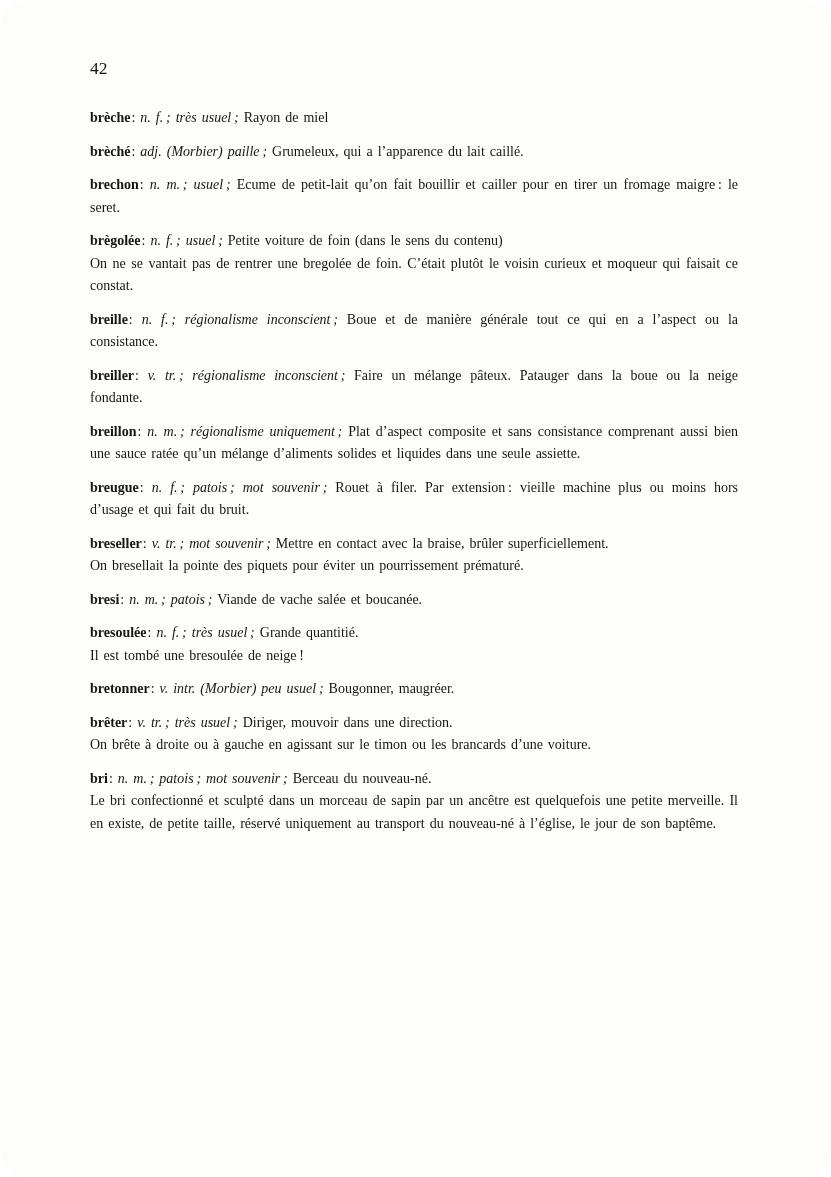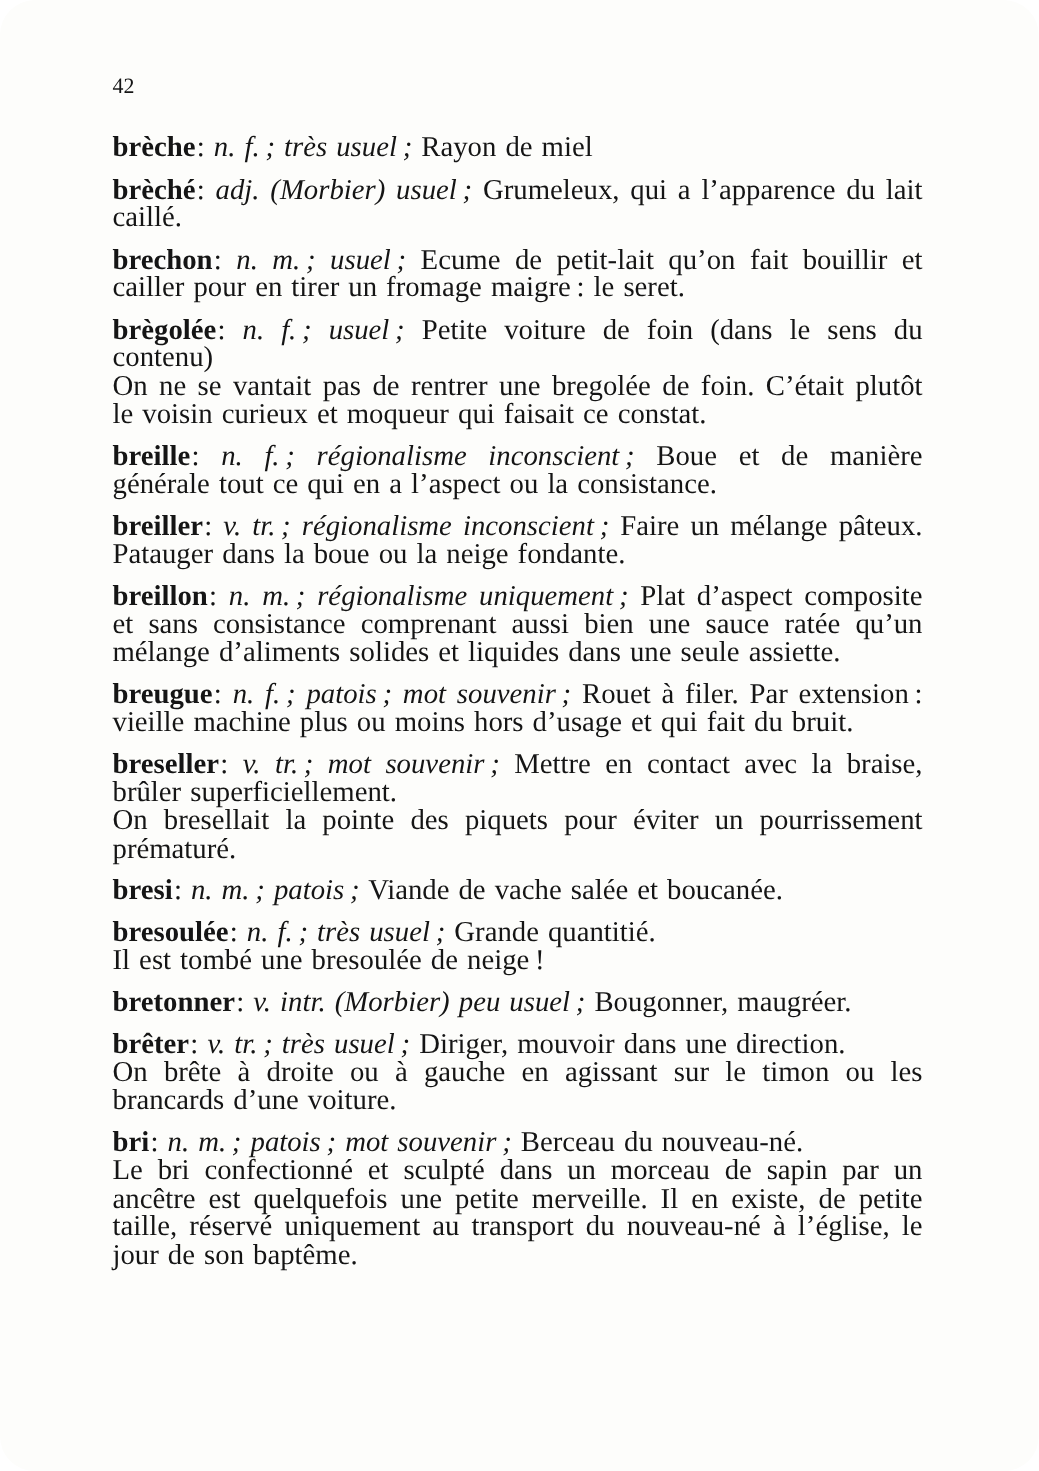--- a/index.html
+++ b/index.html
@@ -21,41 +21,41 @@
   .content {
     padding: 57px 93px 0 90px;
   }
   .page-number {
     font-size: 17.5px;
     line-height: 22px;
     margin: 0 0 28px 0;
   }
   .entry {
     margin: 0 0 11px 0;
-    font-size: 23px;
+    font-size: 14px;
     line-height: 22.5px;
     text-align: justify;
     word-spacing: 1.5px;
   }
   .hw { font-weight: bold; }
   .colon { padding-left: 1px; }
   .gram { font-style: italic; }
   .def {}
   .ex {}
 </style>
 </head>
 <body>
 
 <div class="page">
   <div class="content">
     <p class="page-number">42</p>
     <main>
   <p class="entry"><span class="hw">brèche</span><span class="colon">:</span> <span class="gram">n. f. ; très usuel ;</span> <span class="def">Rayon de miel</span><br class="ex-break"></p>
 
-  <p class="entry"><span class="hw">brèché</span><span class="colon">:</span> <span class="gram">adj. (Morbier) usuel ;</span> <span class="def">Grumeleux, qui a l’apparence du lait caillé.</span></p>
+  <p class="entry"><span class="hw">brèché</span><span class="colon">:</span> <span class="gram">adj. (Morbier) paille ;</span> <span class="def">Grumeleux, qui a l’apparence du lait caillé.</span></p>
 
   <p class="entry"><span class="hw">brechon</span><span class="colon">:</span> <span class="gram">n. m. ; usuel ;</span> <span class="def">Ecume de petit-lait qu’on fait bouillir et cailler pour en tirer un fromage maigre : le seret.</span></p>
 
   <p class="entry"><span class="hw">brègolée</span><span class="colon">:</span> <span class="gram">n. f. ; usuel ;</span> <span class="def">Petite voiture de foin (dans le sens du contenu)</span><br class="ex-break"><span class="ex">On ne se vantait pas de rentrer une bregolée de foin. C’était plutôt le voisin curieux et moqueur qui faisait ce constat.</span></p>
 
   <p class="entry"><span class="hw">breille</span><span class="colon">:</span> <span class="gram">n. f. ; régionalisme inconscient ;</span> <span class="def">Boue et de manière générale tout ce qui en a l’aspect ou la consistance.</span></p>
 
   <p class="entry"><span class="hw">breiller</span><span class="colon">:</span> <span class="gram">v. tr. ; régionalisme inconscient ;</span> <span class="def">Faire un mélange pâteux. Patauger dans la boue ou la neige fondante.</span></p>
 
   <p class="entry"><span class="hw">breillon</span><span class="colon">:</span> <span class="gram">n. m. ; régionalisme uniquement ;</span> <span class="def">Plat d’aspect composite et sans consistance comprenant aussi bien une sauce ratée qu’un mélange d’aliments solides et liquides dans une seule assiette.</span></p>

